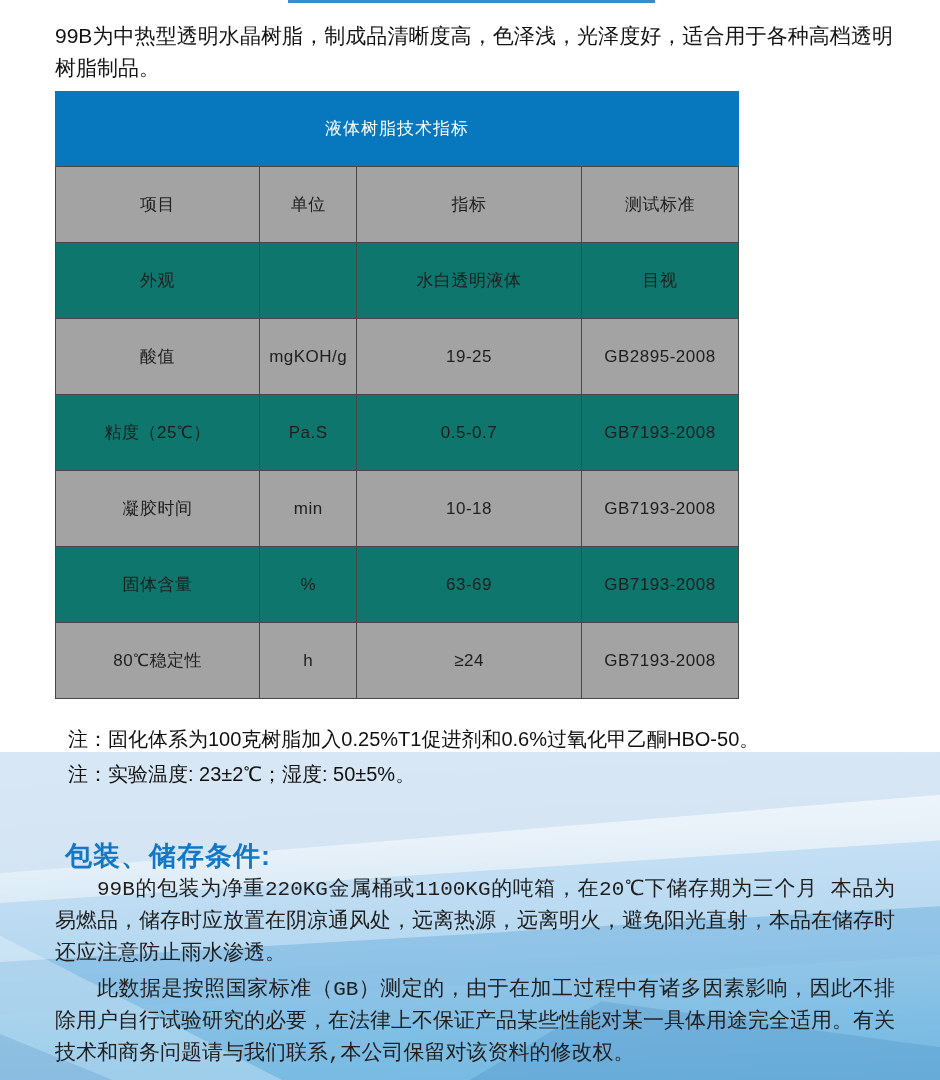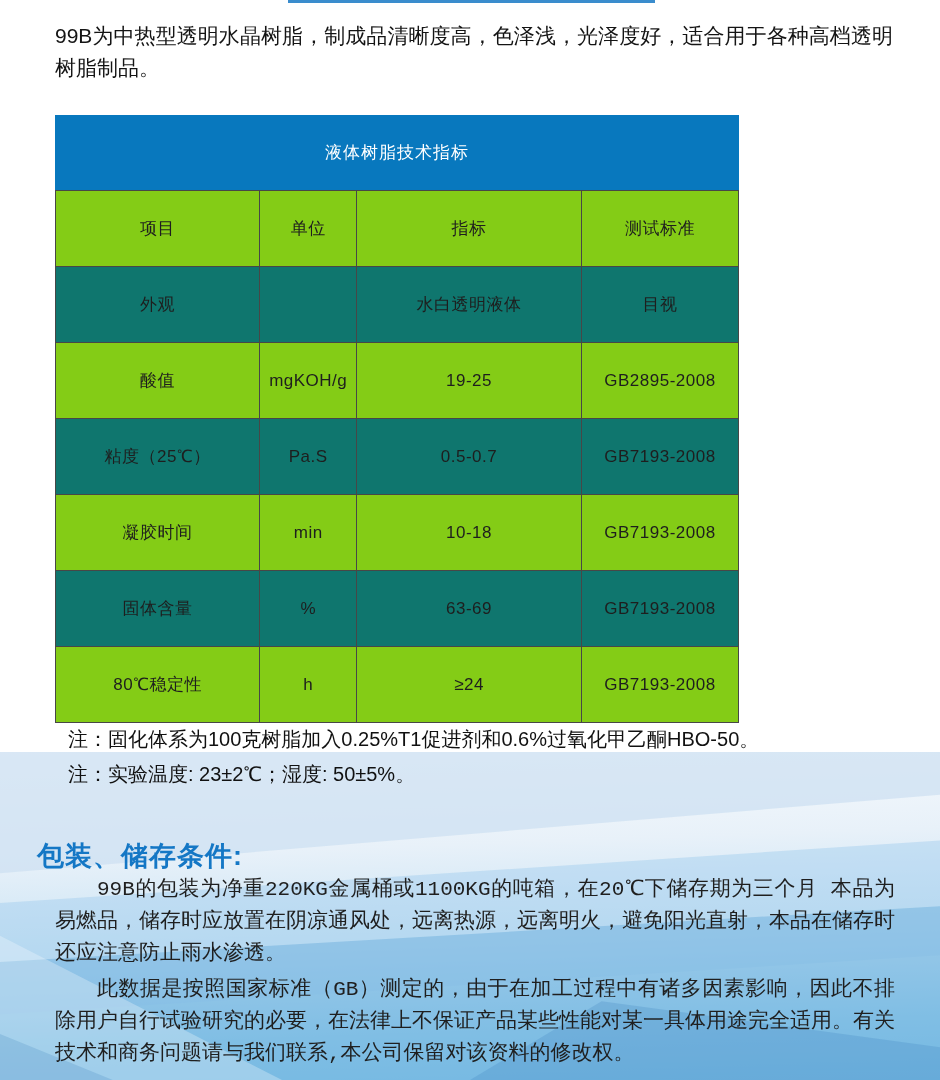--- a/index.html
+++ b/index.html
@@ -24,37 +24,37 @@
   .f3 { background:rgba(110,175,222,0.50); clip-path:polygon(0 64%,100% 47%,100% 100%,0 100%); }
   .f4 { background:rgba(255,255,255,0.28); clip-path:polygon(0 56%,30% 100%,0 100%); }
   .f5 { background:rgba(55,125,185,0.22); clip-path:polygon(50% 100%,64% 76%,100% 90%,100% 100%); }
   .f6 { background:rgba(55,125,185,0.20); clip-path:polygon(0 86%,12% 100%,0 100%); }
   
   .top-line { position:absolute; left:288px; top:0; width:367px; height:3px; background:#3a8ccd; }
   .intro {
     position:absolute; left:55px; top:20px; width:838px;
     font-size:21px; line-height:32px; color:#141414; text-align:justify;
   }
-  .table-wrap { position:absolute; left:55px; top:115px; width:684px; }
+  .table-wrap { position:absolute; left:55px; top:91px; width:684px; }
   .table-title {
     height:75px; display:flex; align-items:center; justify-content:center;
     background:#0878be; color:#ffffff; font-size:17px; letter-spacing:1px;
   }
   table.spec { width:100%; border-collapse:collapse; table-layout:fixed; }
   table.spec td {
     height:76px; border:1px solid #474747; text-align:center; vertical-align:middle;
     font-size:17px; color:#1e1e1e; background:#0f766e; letter-spacing:0.5px;
   }
-  table.spec tr.gray td { background:#84cc16; }
+  table.spec tr.gray td { background:#a3a3a3; }
   .col1 { width:29.9%; } .col2 { width:14.2%; } .col3 { width:32.9%; } .col4 { width:23.0%; }
   .note { position:absolute; left:68px; width:840px; font-size:20px; color:#111111; }
   .note-0 { top:726px; }
   .note-1 { top:761px; }
   .storage-heading {
-    position:absolute; left:37px; top:838px;
+    position:absolute; left:65px; top:838px;
     font-size:27px; font-weight:bold; color:#1477c5; letter-spacing:1px;
   }
   .storage-para {
     position:absolute; left:55px; width:840px;
     font-size:21px; line-height:32px; color:#1f1f1f;
     text-indent:2em; text-align:justify;font-family:Liberation Mono, monospace;
   }
   .para-1 { top:874px; }
   .para-2 { top:974px; }
 </style>

